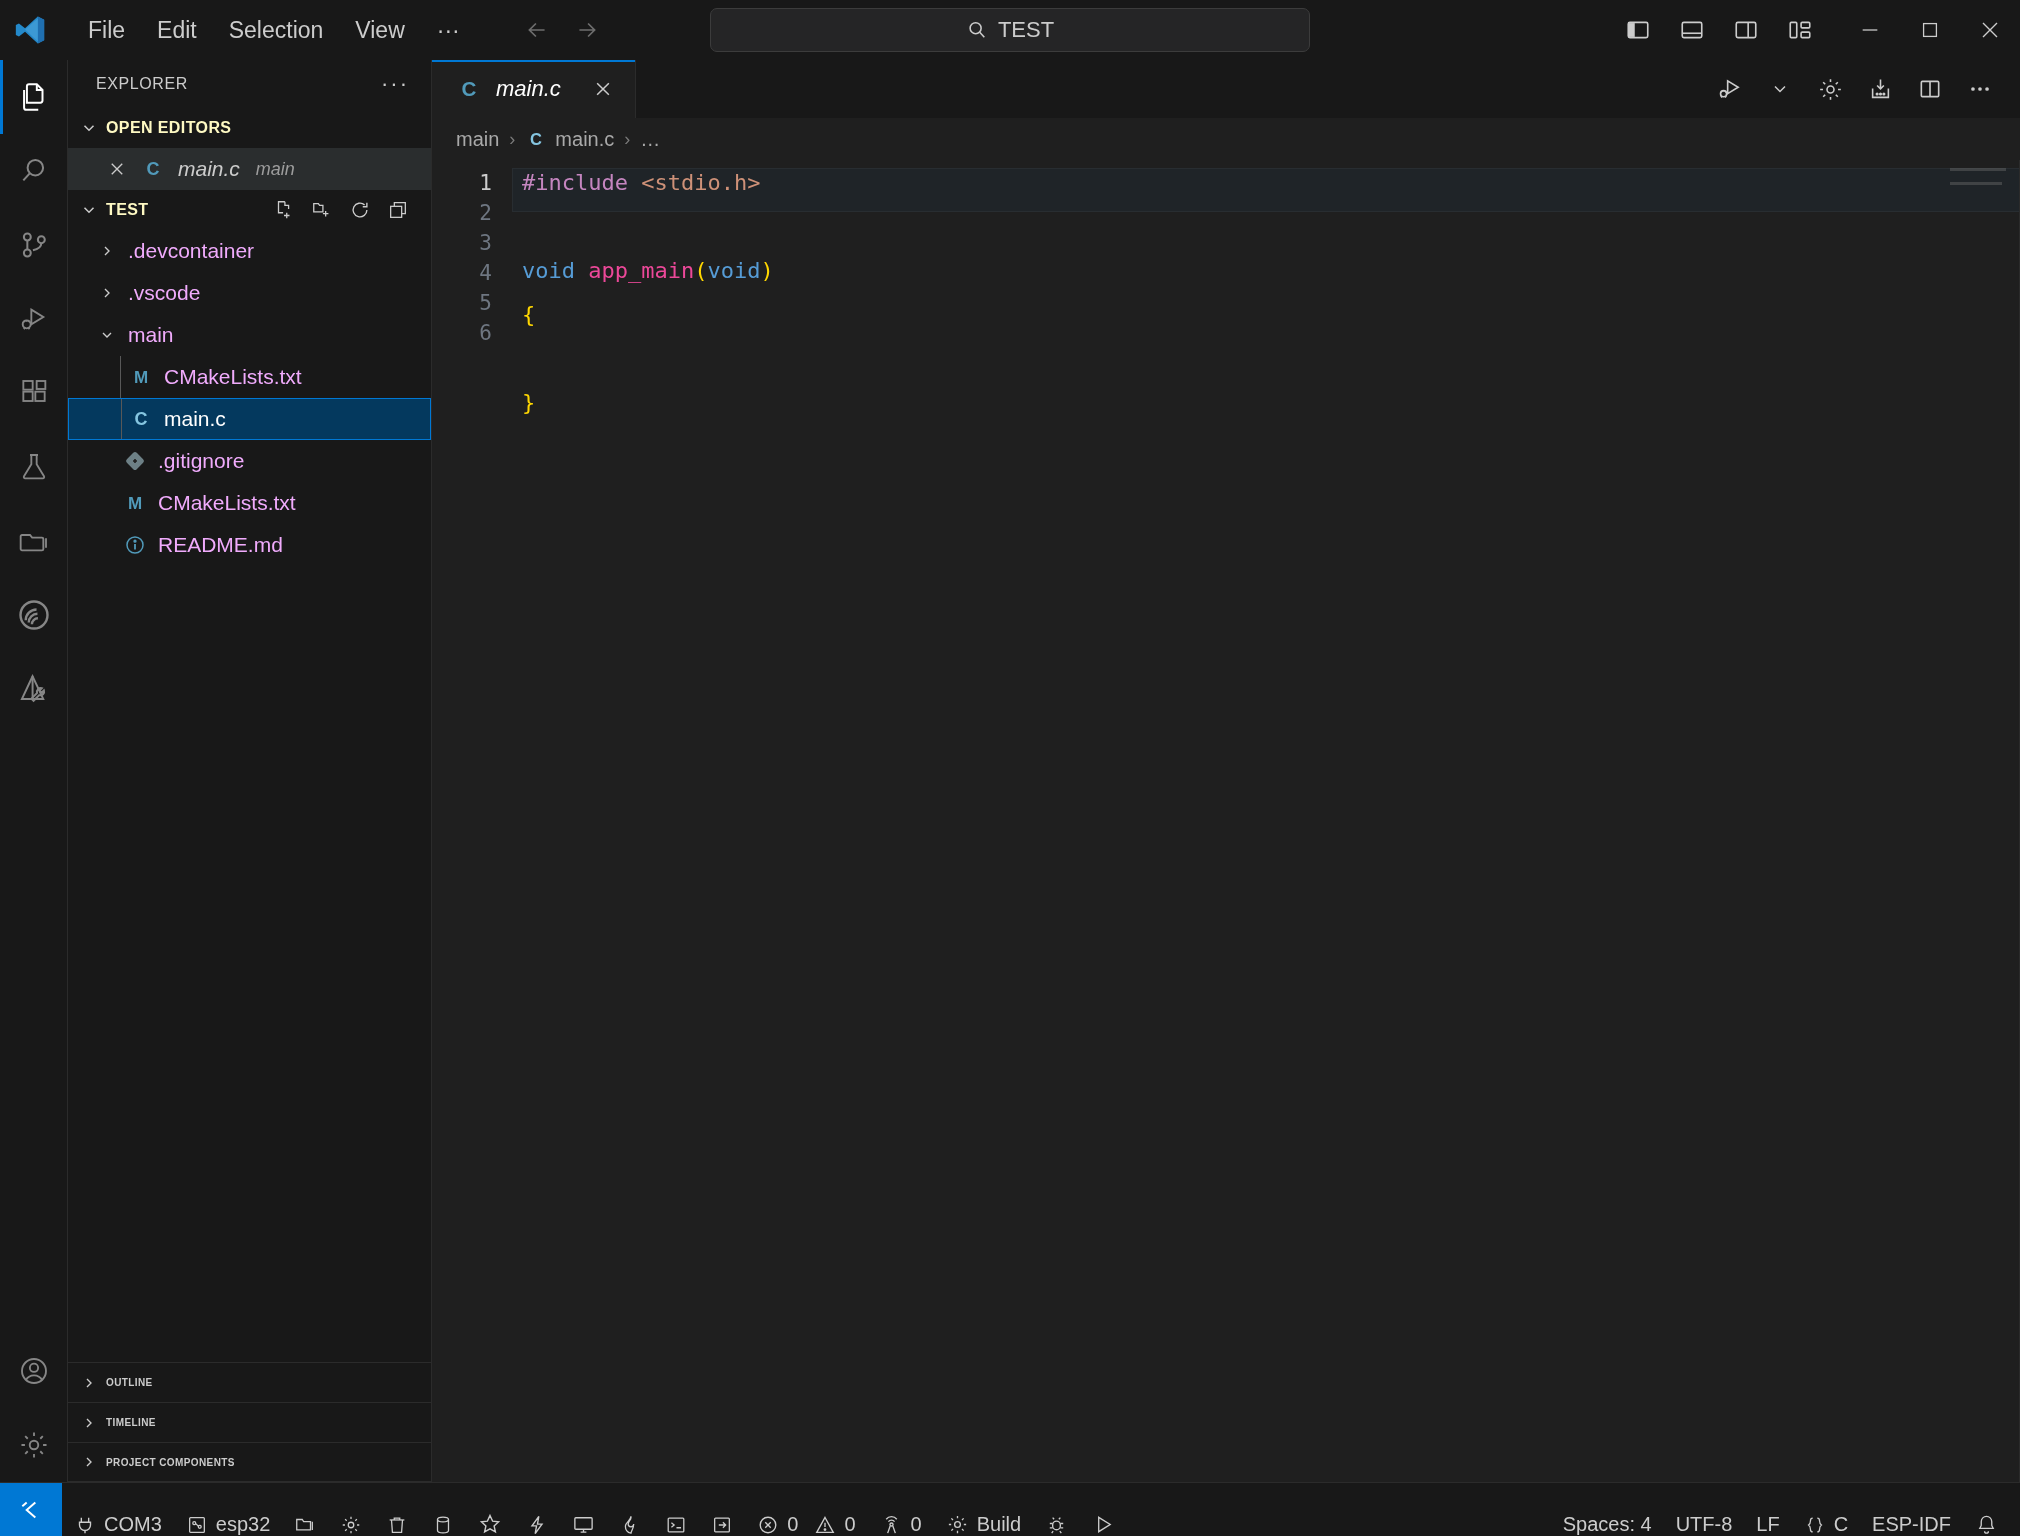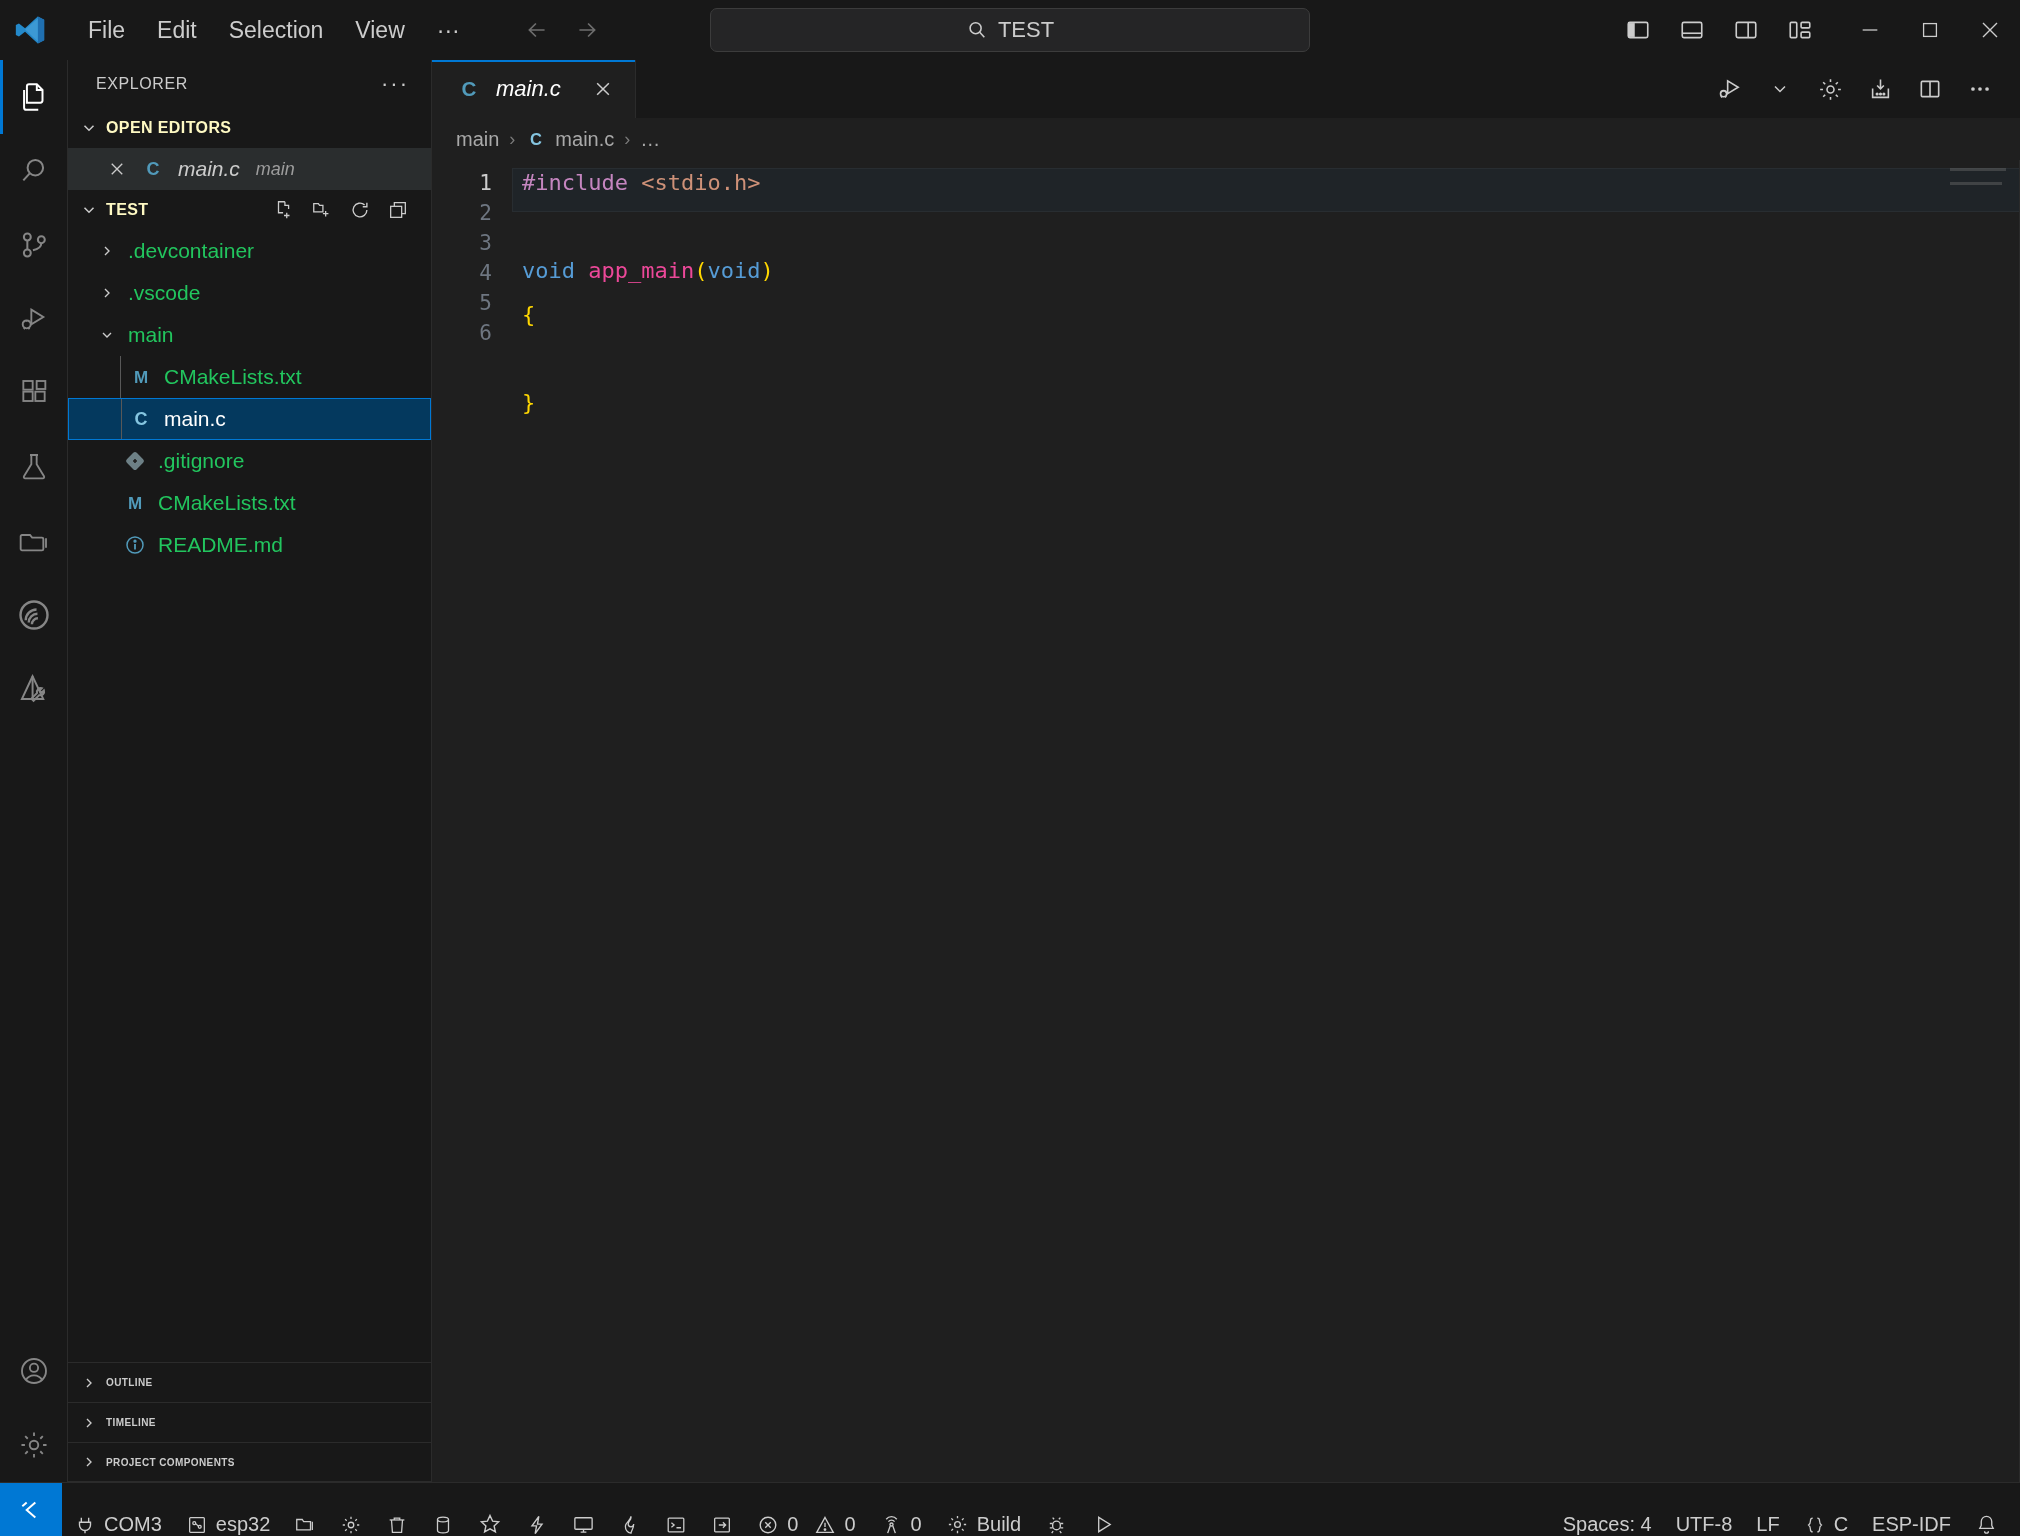--- a/index.html
+++ b/index.html
@@ -81,21 +81,21 @@
   .open-editor-row {
     height: 42px; display: flex; align-items: center; gap: 10px;
     padding-left: 38px; background: #2a2d2e; font-size: 21px;
   }
   .oe-close { width: 22px; color: #cccccc; display: flex; align-items: center; justify-content: center; }
   .oe-name { font-style: italic; color: #cccccc; }
   .oe-desc { font-style: italic; color: #9d9d9d; font-size: 18px; margin-left: 6px; }
 
   .tree-row {
     height: 42px; display: flex; align-items: center; font-size: 21px;
-    color: #22c55e; position: relative; cursor: pointer;
+    color: #f0abfc; position: relative; cursor: pointer;
   }
   .tree-row.selected {
     background: #04395e; border: 1px solid #0078d4; color: #ffffff;
   }
   .tw { width: 26px; display: flex; align-items: center; justify-content: center; color: #cccccc; flex: 0 0 26px; }
   .ficon { width: 30px; display: flex; align-items: center; justify-content: center; flex: 0 0 30px; }
   .indent-guide {
     position: absolute; left: 52px; top: 0; bottom: 0; width: 1px; background: #585858;
   }
 

